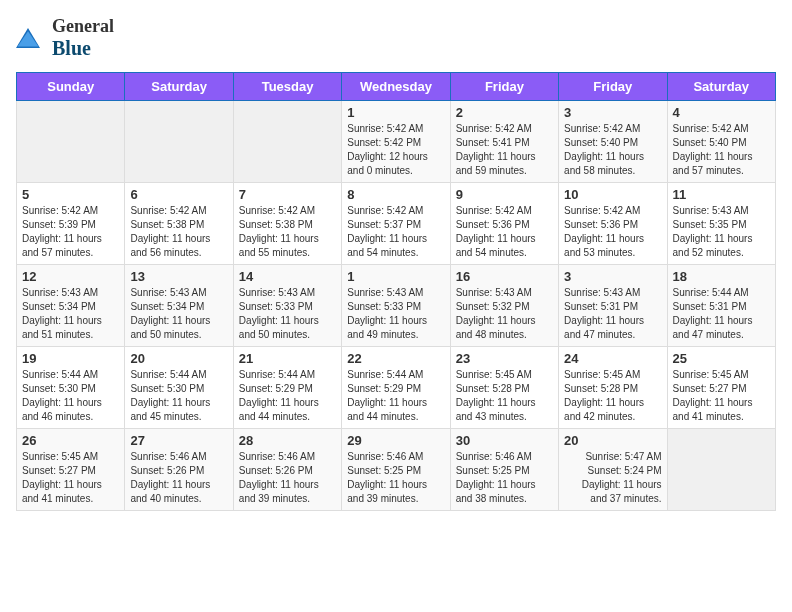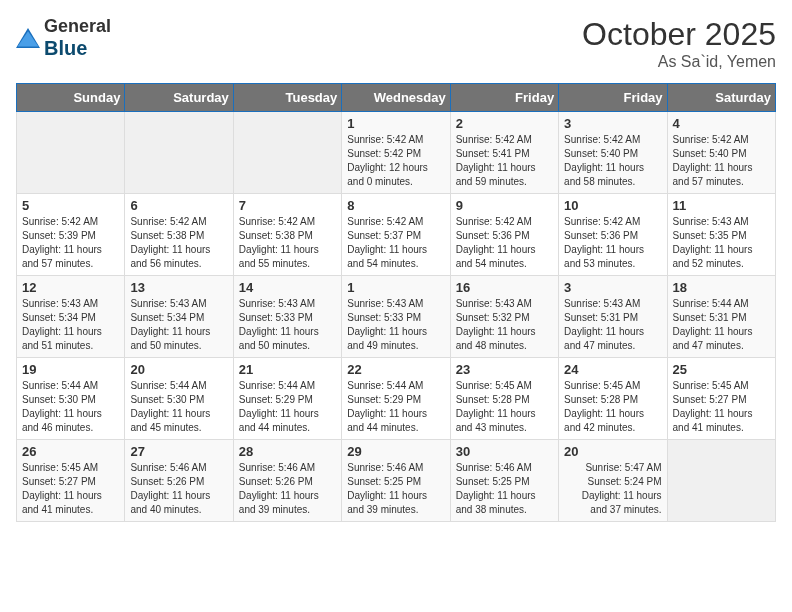--- a/index.html
+++ b/index.html
@@ -12,21 +12,22 @@
     }
     .header-area {
       display: flex;
       justify-content: space-between;
       align-items: flex-start;
       margin-bottom: 12px;
     }
     .logo {
       display: flex;
       align-items: center;
-      gap: 4px;
+      gap: 12px;
+      font-family: Liberation Serif, serif;
     }
     .logo-text-general {
       font-size: 18px;
       font-weight: bold;
       color: #333;
     }
     .logo-text-blue {
       font-size: 20px;
       font-weight: bold;
       color: #0c4a6e;
@@ -46,26 +47,26 @@
     .location-title {
       font-size: 16px;
       color: #555;
     }
     .calendar {
       width: 100%;
       border-collapse: collapse;
       border: 1px solid #ccc;
     }
     .calendar th {
-      background-color: #737373;
+      background-color: #8b5cf6;
       color: #fff;
       font-size: 13px;
       font-weight: bold;
       padding: 6px 4px;
-      text-align: right;
+      text-align: center;
       border: 1px solid #1a6fbd;
     }
     .calendar td {
       vertical-align: top;
       padding: 4px 5px;
       border: 1px solid #ddd;
       width: 14.28%;
       min-height: 80px;
       font-size: 10.5px;
       color: #333;
@@ -99,24 +100,20 @@
   <div class="logo">
     <svg class="logo-icon" viewBox="0 0 30 25" xmlns="http://www.w3.org/2000/svg">
       <polygon points="15,0 30,25 0,25" fill="#1a6fbd"></polygon>
       <polygon points="15,4 28,23 2,23" fill="#4a9fe8"></polygon>
     </svg>
     <div>
       <span class="logo-text-general">General</span><br>
       <span class="logo-text-blue">Blue</span>
     </div>
   </div>
-  <div class="title-area">
-    <div class="month-title">October 2025</div>
-    <div class="location-title">As Sa`id, Yemen</div>
-  </div>
 </div>
 
 <table class="calendar">
   <thead>
     <tr>
     <th>Sunday</th>
         <th>Saturday</th>
         <th>Tuesday</th>
         <th>Wednesday</th>
         <th>Friday</th>

